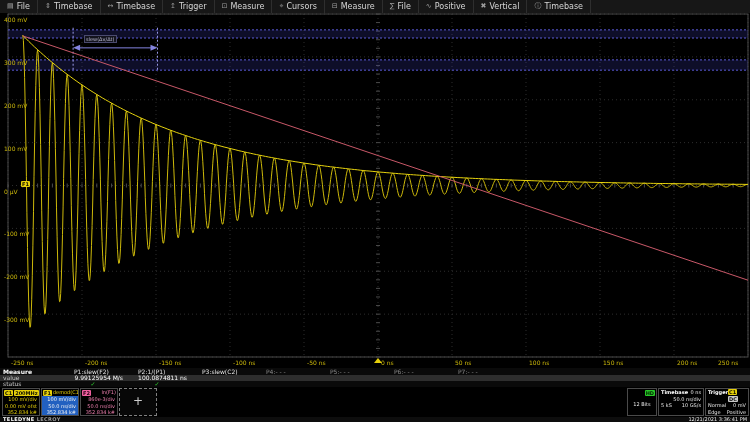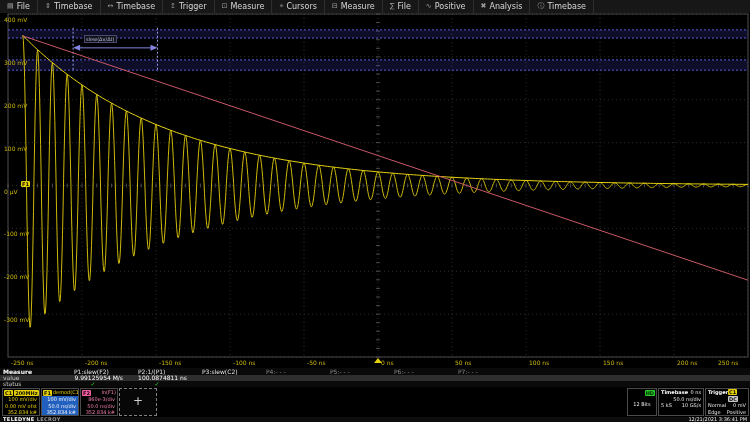--- a/index.html
+++ b/index.html
@@ -109,21 +109,21 @@
     <div class="mitem">
         <span class="micon">∑</span>
         <span>File</span>
       </div>
     <div class="mitem">
         <span class="micon">∿</span>
         <span>Positive</span>
       </div>
     <div class="mitem">
         <span class="micon">✖</span>
-        <span>Analysis</span>
+        <span>Vertical</span>
       </div>
     <div class="mitem">
         <span class="micon">ⓘ</span>
         <span>Timebase</span>
       </div>
   </div>
 
   <div class="plot">
     <svg id="wave-svg" width="750" height="345">
         <line x1="8" y1="1" x2="8" y2="344" stroke="#2d2d2d" stroke-dasharray="1 3"></line>

